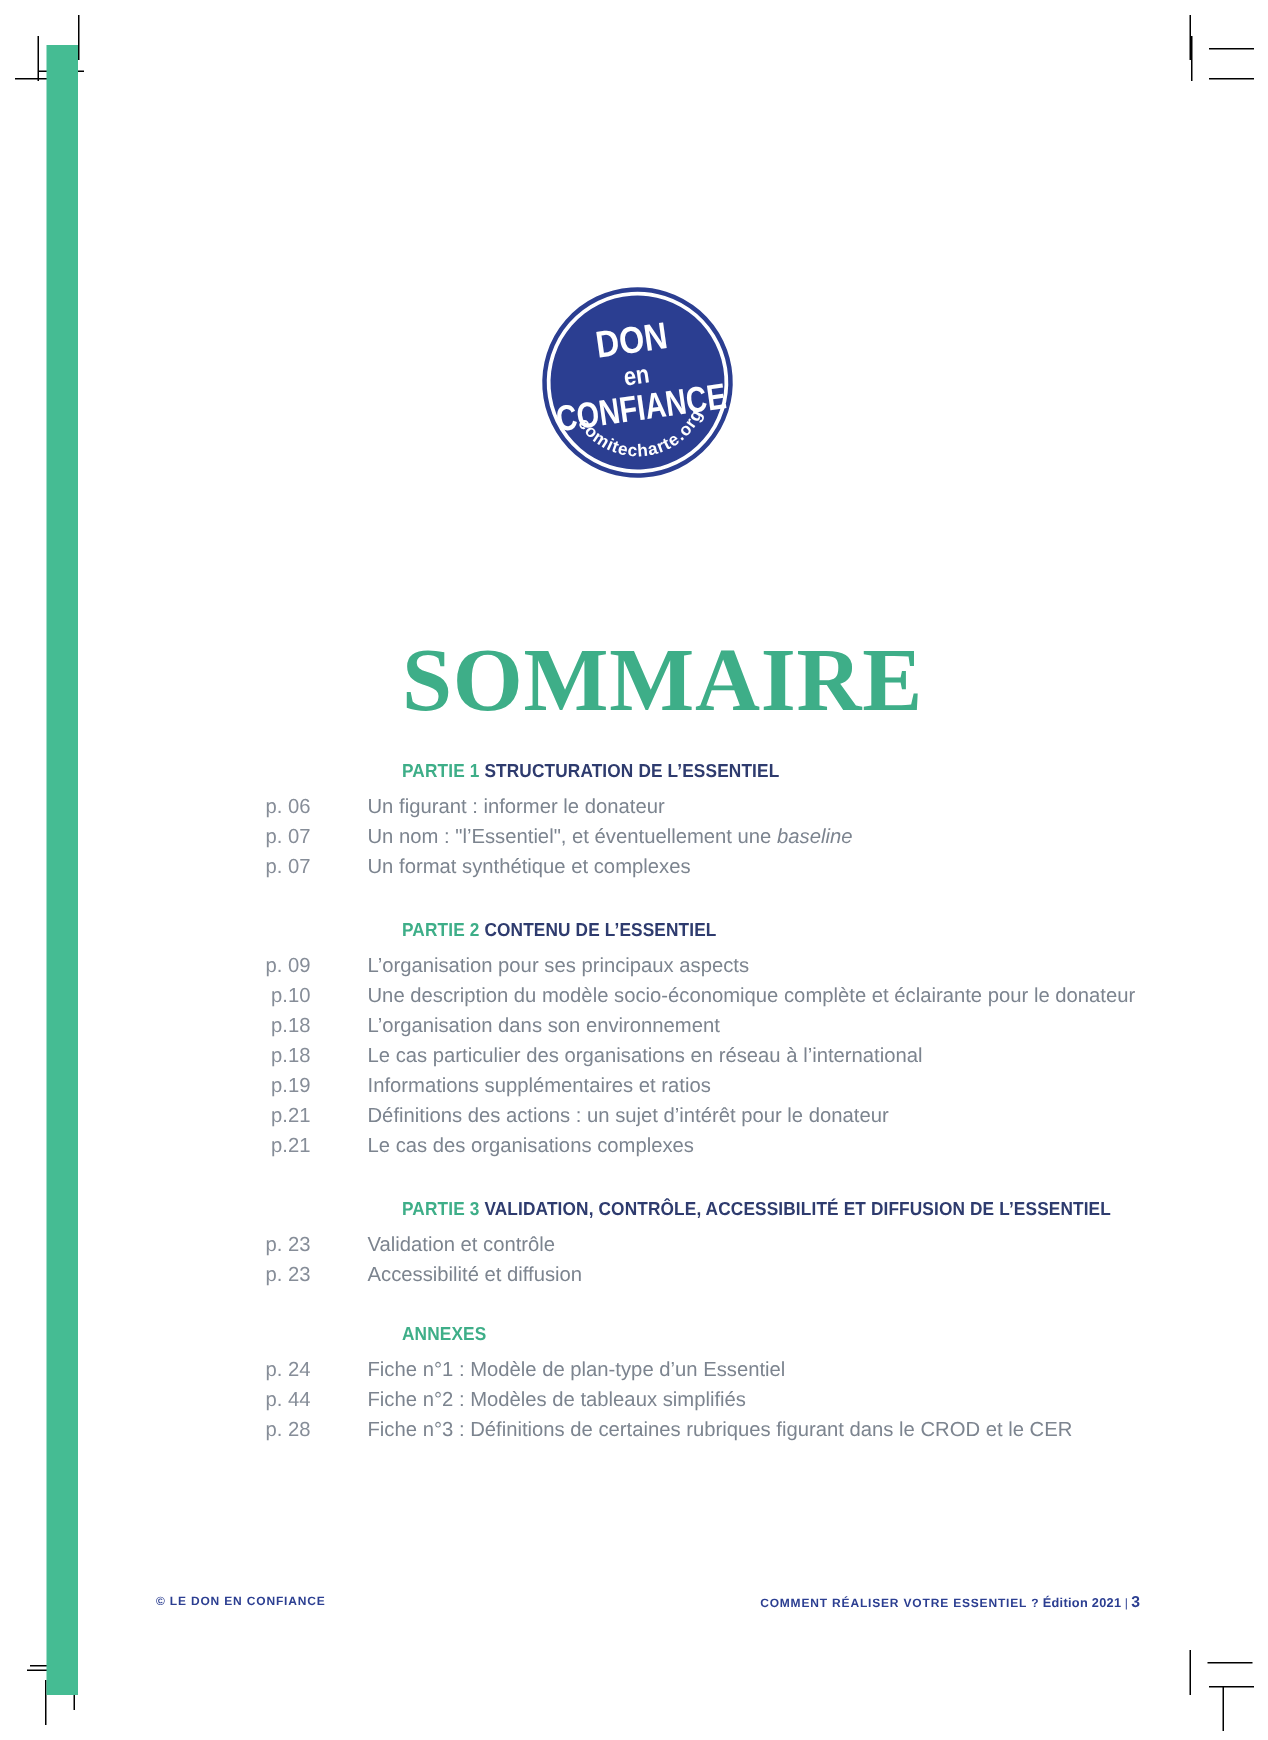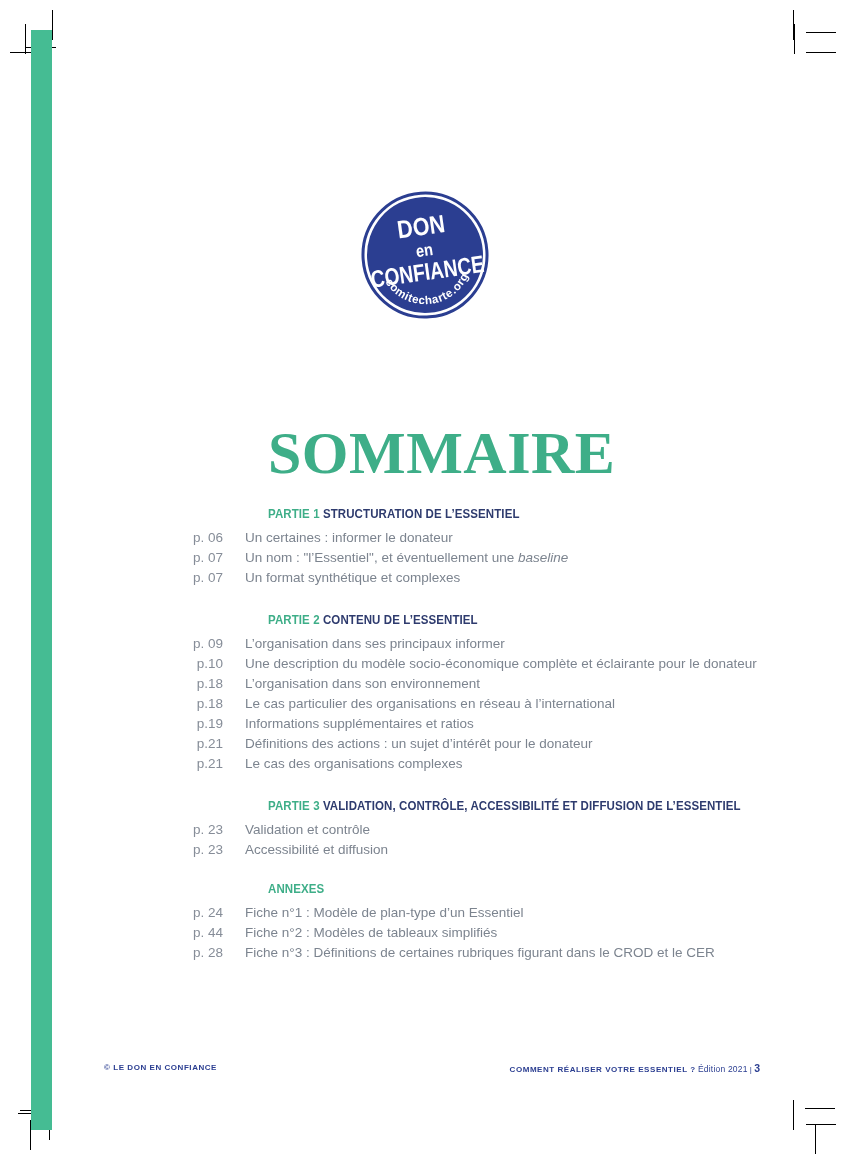--- a/index.html
+++ b/index.html
@@ -70,21 +70,21 @@
     align-items:flex-start;
     font-size:13.5px;
     line-height:19.5px;
     color:#7C848F;
     margin-bottom:0.5px;
   }
   .entry .pg {
     width:145px;
     flex:0 0 145px;
     text-align:right;
-    padding-right:22px;
+    padding-right:38px;
     color:#868D98;
     white-space:nowrap;
   }
   .entry .txt { flex:1; }
   .entry .txt i { font-style:italic; }
   .gap { height:22px; }
   .gap-sm { height:19px; }
 
   
   .footer-left {
@@ -98,21 +98,21 @@
   }
   .footer-right {
     position:absolute;
     right:85px; top:1062px;
     font-size:8px;
     color:#2B3E91;
     white-space:nowrap;
     text-align:right;
   }
   .footer-right .fr-main { font-weight:700; letter-spacing:0.55px; }
-  .footer-right .fr-ed { font-weight:400; letter-spacing:0.2px; font-size:8.5px; }
+  .footer-right .fr-ed { font-weight:700; letter-spacing:0.2px; font-size:8.5px; }
   .footer-right .fr-sep { font-weight:400; }
   .footer-right .fr-num { font-weight:700; font-size:10.5px; }
 </style>
 </head>
 <body>
 
 <div class="page">
 
   <div class="crop v" style="left:52px; top:10px;"></div>
   <div class="crop h" style="left:10px; top:52px;"></div>
@@ -164,42 +164,42 @@
 
   <div class="toc">
 
     <div class="section">
       <div class="section-head">
         <span class="pt">PARTIE 1</span>
         <span>STRUCTURATION DE L’ESSENTIEL</span>
       </div>
       <div class="entry">
         <span class="pg">p. 06</span>
-        <span class="txt">Un certaines : informer le donateur</span>
+        <span class="txt">Un figurant : informer le donateur</span>
       </div>
       <div class="entry">
         <span class="pg">p. 07</span>
         <span class="txt"><span>Un nom : "l’Essentiel", et éventuellement une </span><i>baseline</i></span>
       </div>
       <div class="entry">
         <span class="pg">p. 07</span>
         <span class="txt">Un format synthétique et complexes</span>
       </div>
     </div>
 
     <div class="gap"></div>
 
     <div class="section">
       <div class="section-head">
         <span class="pt">PARTIE 2</span>
         <span>CONTENU DE L’ESSENTIEL</span>
       </div>
       <div class="entry">
         <span class="pg">p. 09</span>
-        <span class="txt">L’organisation dans ses principaux informer</span>
+        <span class="txt">L’organisation pour ses principaux aspects</span>
       </div>
       <div class="entry">
         <span class="pg">p.10</span>
         <span class="txt">Une description du modèle socio-économique complète et éclairante pour le donateur</span>
       </div>
       <div class="entry">
         <span class="pg">p.18</span>
         <span class="txt">L’organisation dans son environnement</span>
       </div>
       <div class="entry">

